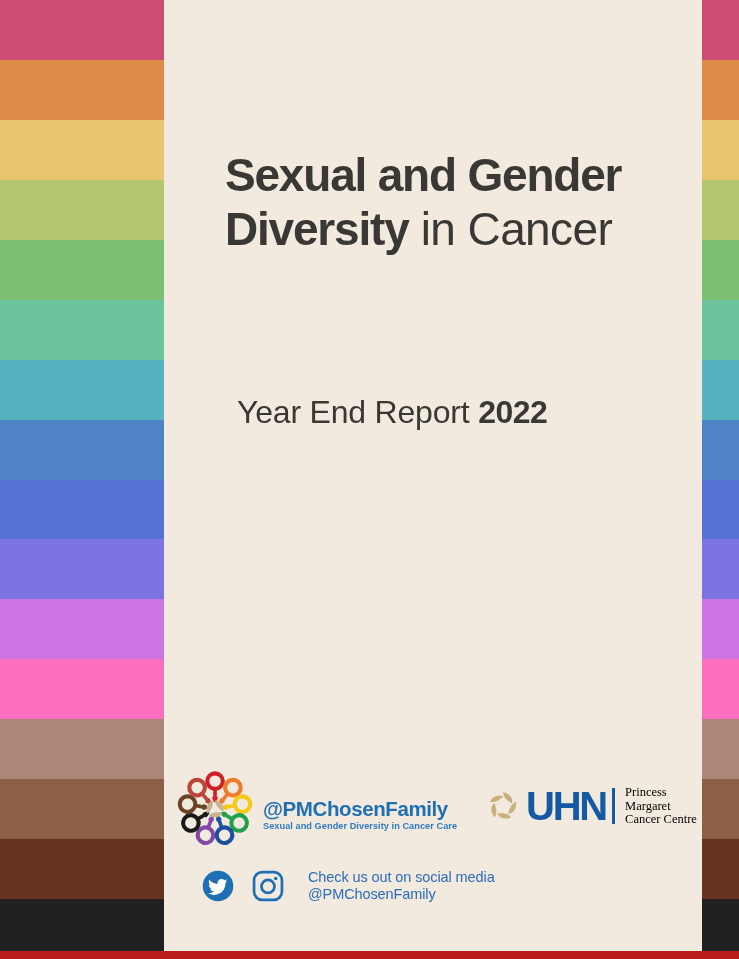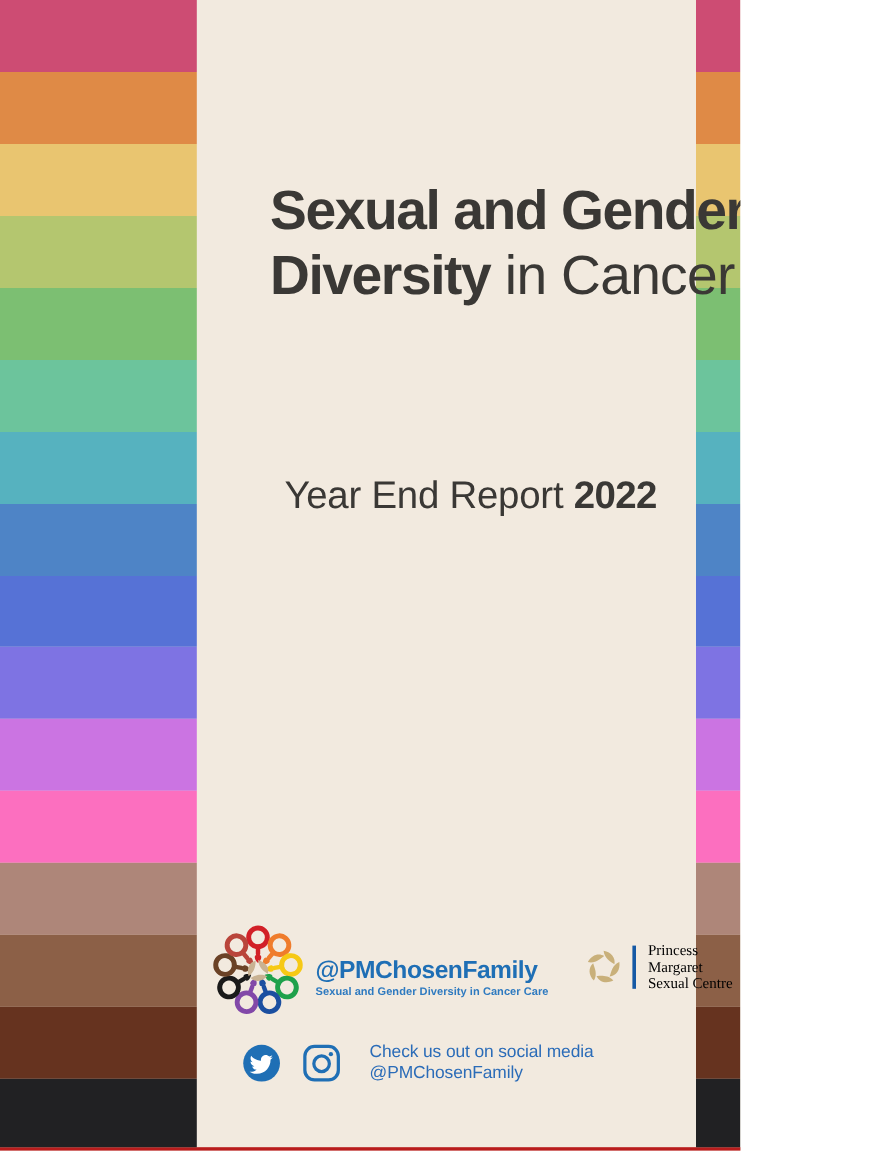--- a/index.html
+++ b/index.html
@@ -5,26 +5,26 @@
   html, body {
     margin: 0;
     padding: 0;
     background: #ffffff;
   }
   body {
     font-family: "Liberation Sans", sans-serif;
   }
   .page {
     position: relative;
-    width: 617px;
+    width: 739px;
     height: 959px;
     background: #F2EADF;
     overflow: hidden;
     box-sizing: border-box;
-    border-bottom: 3px solid #b91c1c;
+    border-bottom: 8px solid #b91c1c;
     padding-left: 44px;
   }
 
   
   .stripe-col {
     position: absolute;
     top: 0;
     height: 959px;
     display: flex;
     flex-direction: column;
@@ -310,25 +310,26 @@
       <div class="uhn-logo">
         <svg class="uhn-mark" viewBox="0 0 60 60">
           <g fill="#C9B07A">
             <path d="M30 7 C41 9 47 17 45 26 C40 22 31 18 30 7 Z"></path>
             <path transform="rotate(72 30 30)" d="M30 7 C41 9 47 17 45 26 C40 22 31 18 30 7 Z"></path>
             <path transform="rotate(144 30 30)" d="M30 7 C41 9 47 17 45 26 C40 22 31 18 30 7 Z"></path>
             <path transform="rotate(216 30 30)" d="M30 7 C41 9 47 17 45 26 C40 22 31 18 30 7 Z"></path>
             <path transform="rotate(288 30 30)" d="M30 7 C41 9 47 17 45 26 C40 22 31 18 30 7 Z"></path>
           </g>
         </svg>
+        <div class="uhn-letters">UHN</div>
         <div class="uhn-divider"></div>
         <div>
           <div class="uhn-sub">Princess</div>
           <div class="uhn-sub">Margaret</div>
-          <div class="uhn-sub">Sexual Centre</div>
+          <div class="uhn-sub">Cancer Centre</div>
         </div>
       </div>
 
     </div>
 
     <div class="social-row">
       <svg class="social-icon" viewBox="0 0 40 40">
         <circle cx="20" cy="20" r="17" fill="#1F6FB5"></circle>
         <path fill="#FFFFFF" d="M30.5 14.4c-0.8 0.35-1.65 0.58-2.55 0.69 0.92-0.55 1.62-1.42 1.95-2.46-0.86 0.51-1.81 0.88-2.82 1.08-0.81-0.86-1.96-1.4-3.24-1.4-2.45 0-4.44 1.99-4.44 4.44 0 0.35 0.04 0.69 0.12 1.01-3.69-0.19-6.96-1.95-9.15-4.64-0.38 0.66-0.6 1.42-0.6 2.23 0 1.54 0.78 2.9 1.98 3.69-0.73-0.02-1.41-0.22-2.01-0.56v0.06c0 2.15 1.53 3.95 3.56 4.35-0.37 0.1-0.77 0.16-1.17 0.16-0.29 0-0.57-0.03-0.84-0.08 0.57 1.76 2.2 3.05 4.14 3.08-1.52 1.19-3.43 1.9-5.5 1.9-0.36 0-0.71-0.02-1.06-0.06 1.96 1.26 4.29 1.99 6.79 1.99 8.15 0 12.6-6.75 12.6-12.6l-0.01-0.57c0.86-0.63 1.61-1.41 2.21-2.3z"></path>
       </svg>

